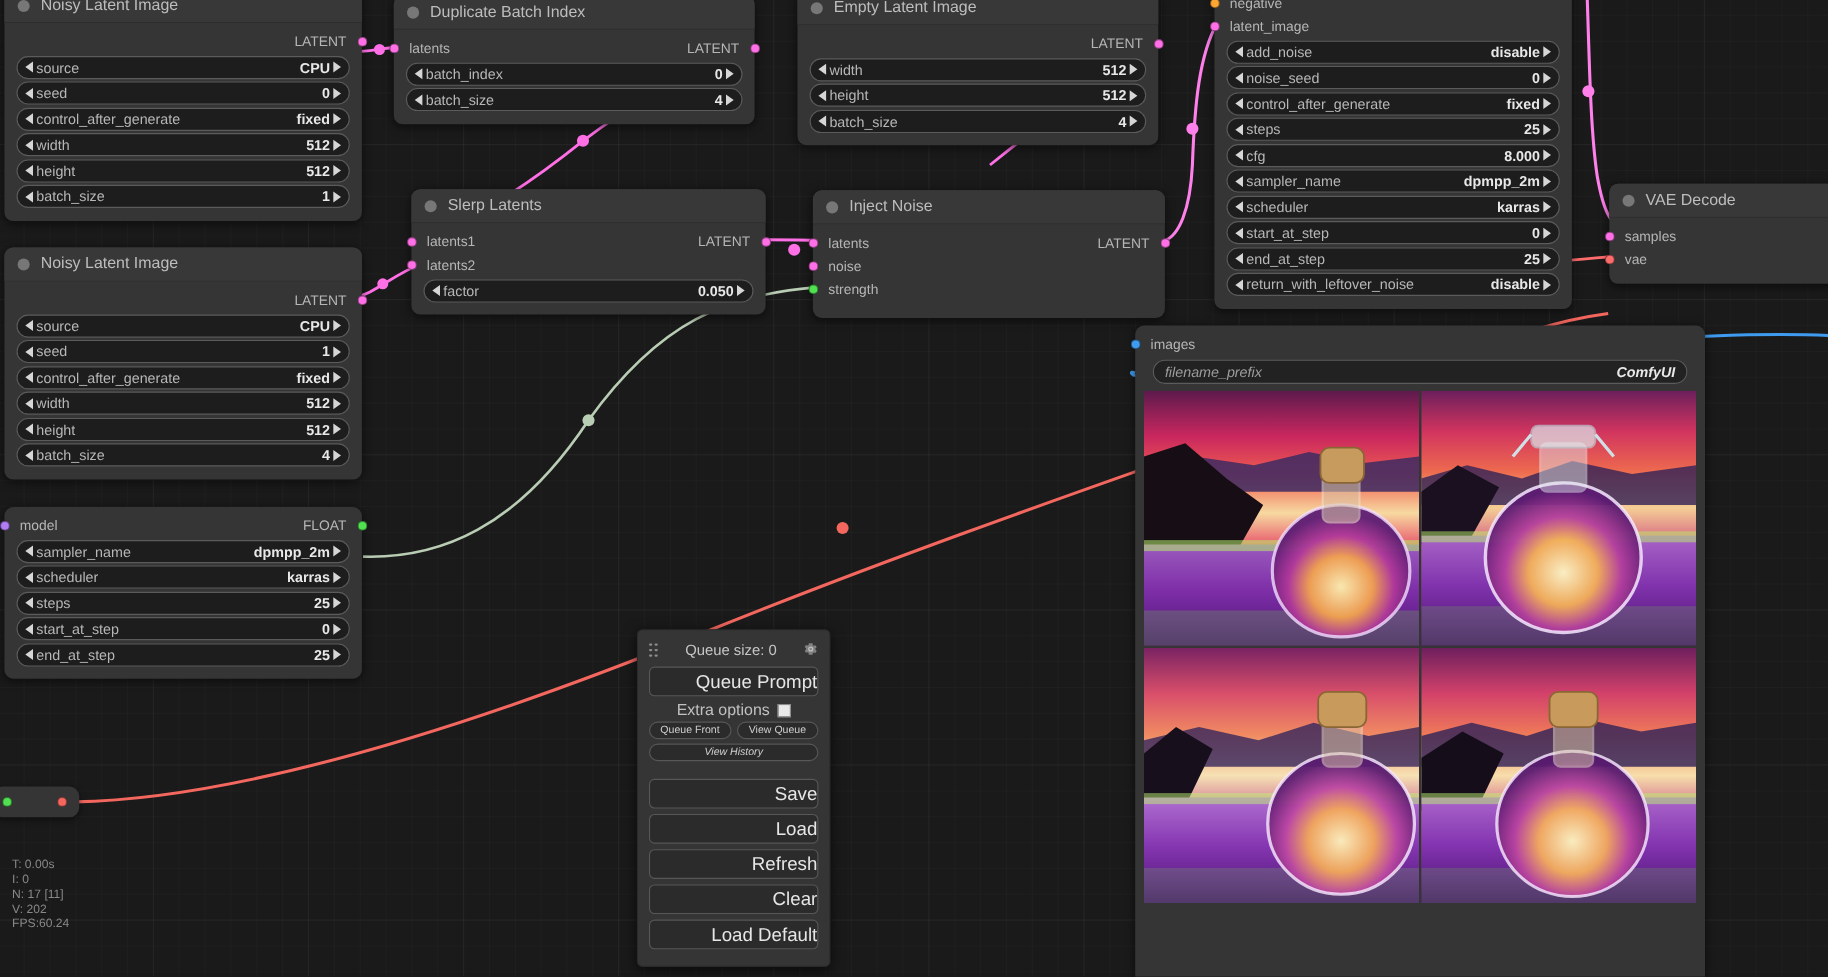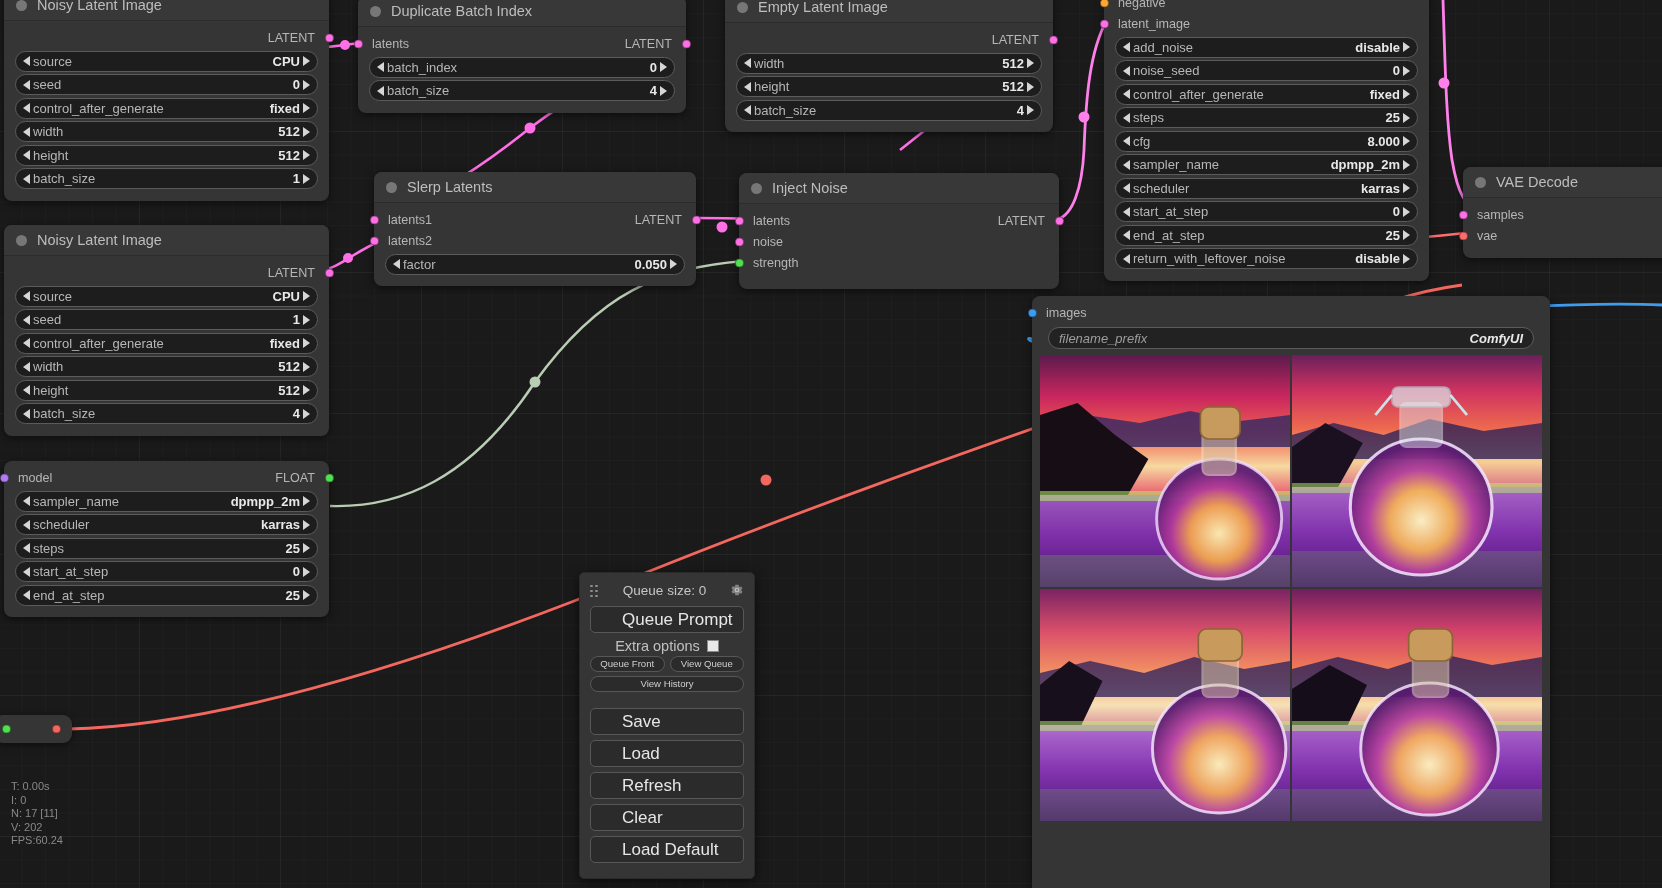--- a/index.html
+++ b/index.html
@@ -92,32 +92,32 @@
     padding:6px 10px 10px; color:#c9c9c9;
   }
   #menu .head{ display:flex; align-items:center; gap:8px; position:relative; height:22px; }
   .drag-dots{ width:9px;height:11px; display:grid; grid-template-columns:3px 3px; grid-template-rows:3px 3px 3px; gap:2px; }
   .drag-dots i{ background:#8d8d8d; border-radius:50%; display:block; width:2.5px;height:2.5px; }
   #menu .qsize{ flex:1; text-align:center; font-size:13.5px; color:#c6c6c6; }
   .gear{ width:14px;height:14px; }
   .btn{
     display:block; width:100%; margin:5px 0; height:27px; line-height:25px;
     background:#2b2b2b; border:1px solid #575757; border-radius:5px;
-    color:#e6e6e6; font-size:17px; text-align:left;padding-left:31px;
+    color:#e6e6e6; font-size:17px; text-align:right;padding-left:31px;
   }
   .btn.primary{ font-size:17px; }
   .extra{ text-align:center; font-size:14.5px; color:#c0c0c0; margin:4px 0 2px; display:flex;align-items:center;justify-content:center;gap:7px;}
   .chk{ width:12px;height:12px;background:#e9e9e9;border:1px solid #8a8a8a;display:inline-block; }
   .minirow{ display:flex; gap:5px; justify-content:center; }
   .mini{
     flex:1; height:16px; line-height:14px; background:#2b2b2b;
     border:1px solid #575757; border-radius:8px; font-size:9.6px;
     color:#cfcfcf; text-align:center;
   }
-  .mini.center{ flex:0 0 100px; margin:4px auto 16px; }
+  .mini.center{ flex:0 0 100px; margin:4px auto 16px;font-style:italic; }
 
   
   #stats{
     position:absolute; left:11px; top:780px; font-size:11px;
     line-height:13.5px; color:#888; font-family:"Liberation Sans", sans-serif;
   }
   
   .reroute{
     position:absolute; background:#353535; border-radius:9px;
     box-shadow:0 2px 7px rgba(0,0,0,.5);

